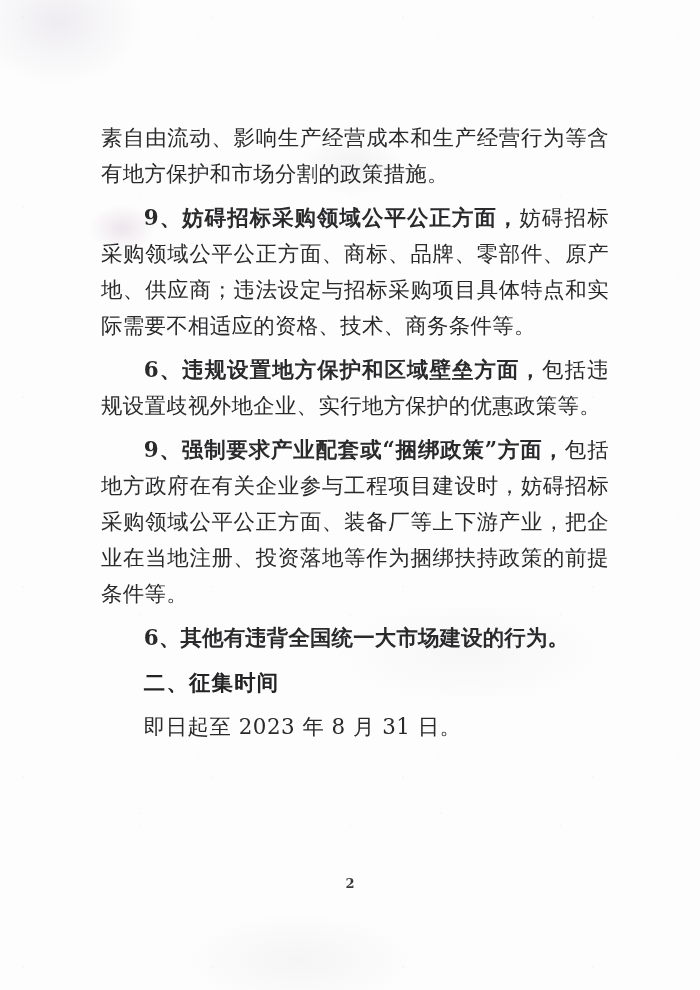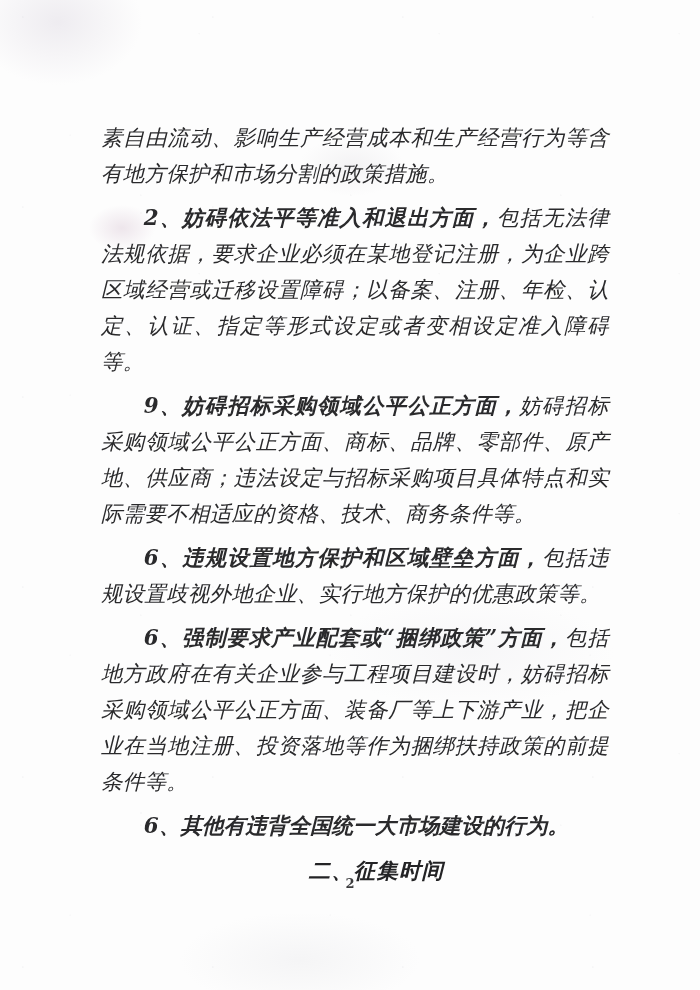--- a/index.html
+++ b/index.html
@@ -27,21 +27,20 @@
       radial-gradient(ellipse 180px 70px at 470px 652px, rgba(240,239,242,0.45) 0%, rgba(255,255,255,0) 80%),
       #fdfdfd;
   }
 
   
   #content {
     position: absolute;
     left: 101px;
     top: 120px;
     width: 508px;
-    font-style: italic;
   }
 
   .para {
     margin: 0;
     font-size: 21.4px;
     line-height: 36px;
     color: #2a2a2c;
     text-align: justify;
     text-justify: inter-character;
     letter-spacing: 0.35px;
@@ -60,21 +59,20 @@
   }
 
   .heading {
     margin: 0;
     font-size: 21.4px;
     line-height: 36px;
     font-weight: 700;
     color: #232325;
     text-indent: 2em;
     letter-spacing: 1.2px;
-    text-align: center;
   }
 
   .spaced-num { letter-spacing: 0.5px; }
 
   
   .gap-0 { margin-top: 0; }
   .gap-1 { margin-top: 8px; }
   .gap-2 { margin-top: 9px; }
 
   #page-number {
@@ -106,32 +104,32 @@
 </style>
 </head>
 <body>
 
 <div id="page">
 
   <div id="content">
 
     <p class="para gap-0"><span>素自由流动、影响生产经营成本和生产经营行为等含有地方保护和市场分割的政策措施。</span></p>
 
-    <p class="para indent gap-1"><span class="lead">2、妨碍依法平等准入和退出方面，</span><span class="body-run">包括无法律法规依据，要求企业必须在某地登记注册，为企业跨区域经营或迁移设置障碍；以备案、注册、年检、认定、认证、指定等形式设定或者变相设定准入障碍等。</span></p>
 
     <p class="para indent gap-1"><span class="lead">9、妨碍招标采购领域公平公正方面，</span><span class="body-run">妨碍招标采购领域公平公正方面、商标、品牌、零部件、原产地、供应商；违法设定与招标采购项目具体特点和实际需要不相适应的资格、技术、商务条件等。</span></p>
 
     <p class="para indent gap-1"><span class="lead">6、违规设置地方保护和区域壁垒方面，</span><span class="body-run">包括违规设置歧视外地企业、实行地方保护的优惠政策等。</span></p>
 
-    <p class="para indent gap-1"><span class="lead">6、强制要求产业配套或“捆绑政策”方面，</span><span class="body-run">包括地方政府在有关企业参与工程项目建设时，妨碍招标采购领域公平公正方面、装备厂等上下游产业，把企业在当地注册、投资落地等作为捆绑扶持政策的前提条件等。</span></p>
+    <p class="para indent gap-1"><span class="lead">9、强制要求产业配套或“捆绑政策”方面，</span><span class="body-run">包括地方政府在有关企业参与工程项目建设时，妨碍招标采购领域公平公正方面、装备厂等上下游产业，把企业在当地注册、投资落地等作为捆绑扶持政策的前提条件等。</span></p>
 
     <p class="para indent gap-1"><span class="lead">6、其他有违背全国统一大市场建设的行为。</span></p>
 
     <p class="heading gap-2">二、征集时间</p>
 
+    <p class="para indent gap-1 spaced-num">即日起至 2023 年 8 月 31 日。</p>
 
 
   </div>
 
   <div id="page-number">2</div>
 
   <div id="grain"></div>
 </div>
 
 </body></html>

